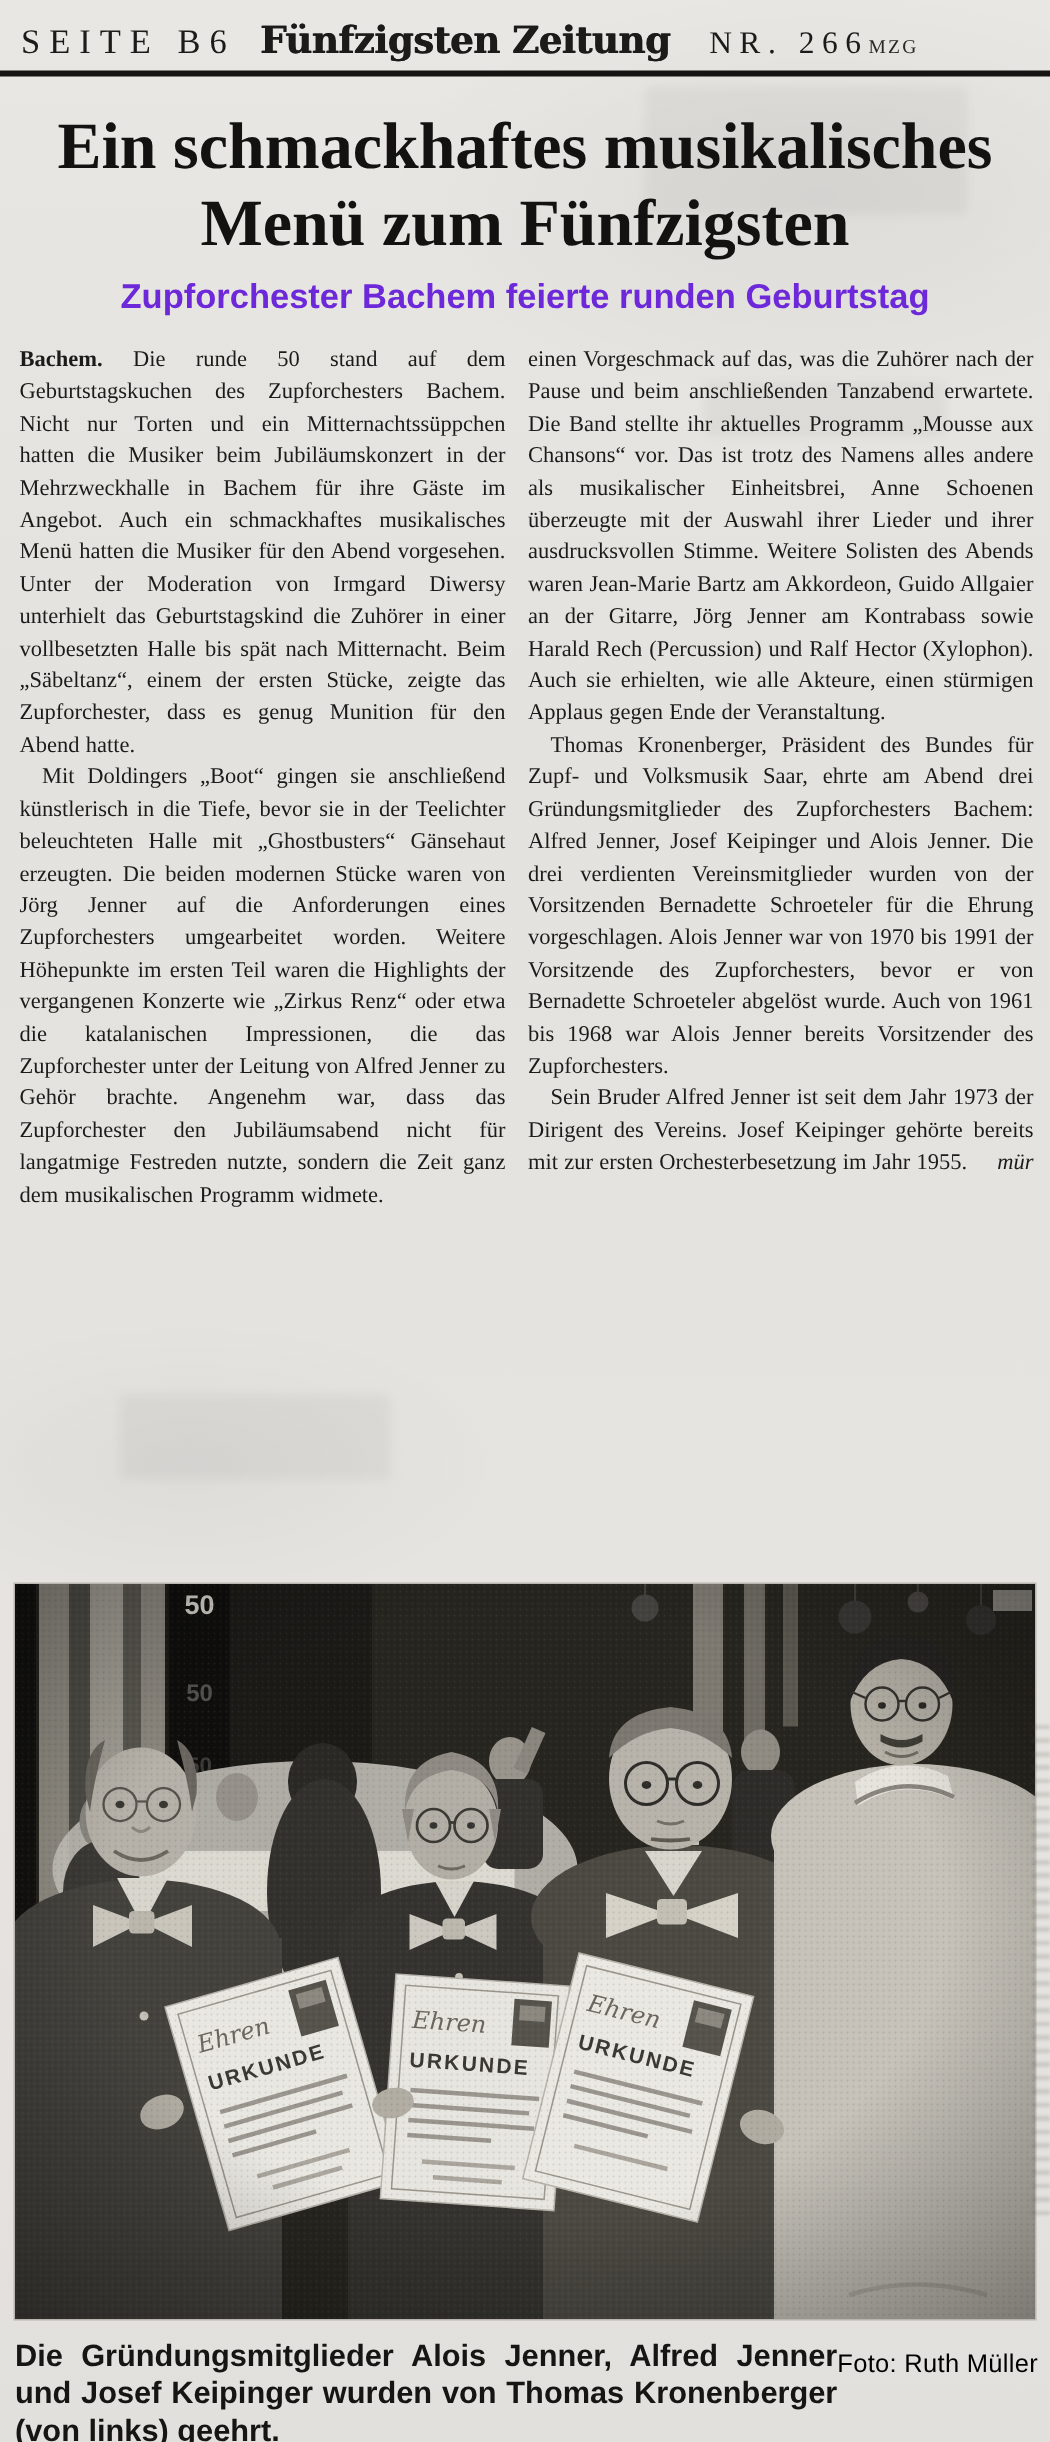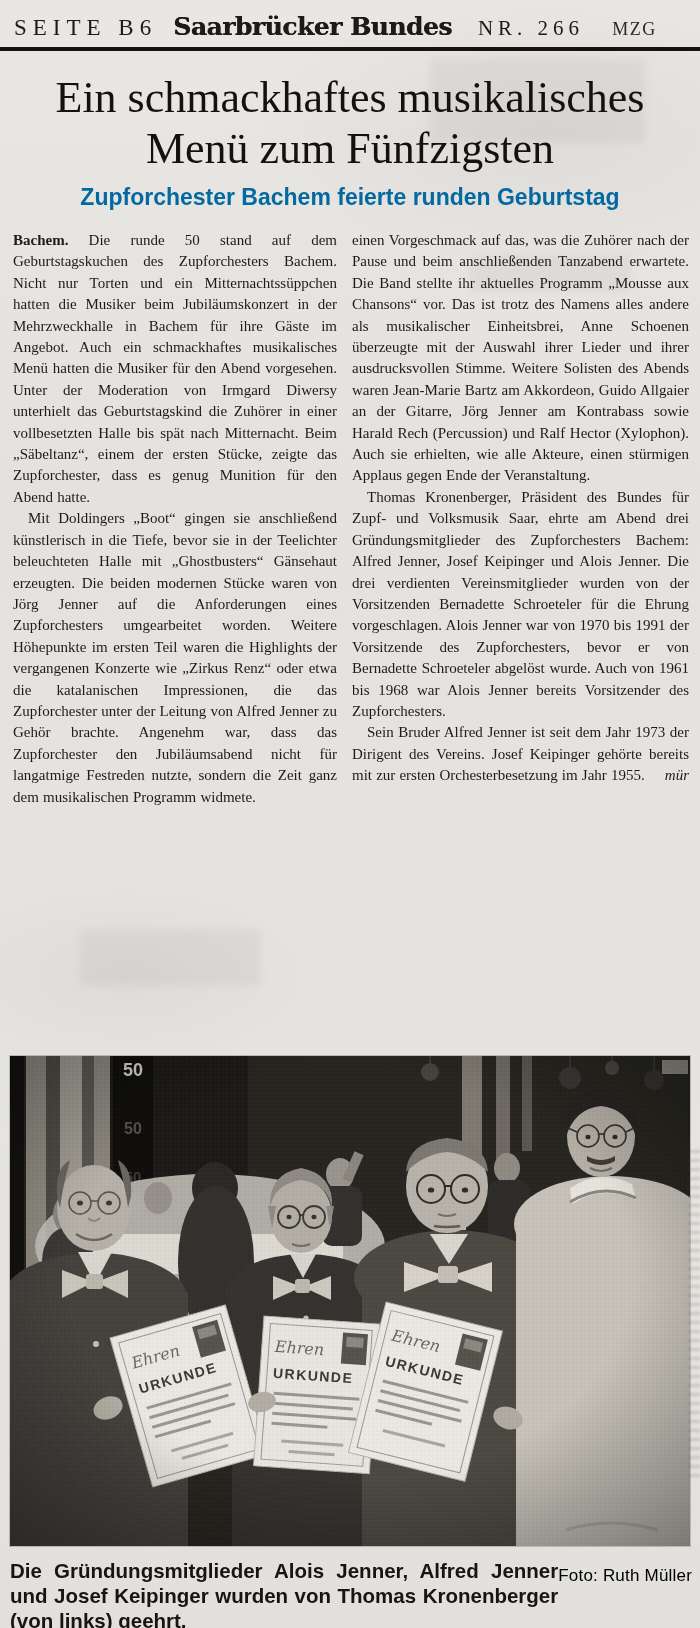--- a/index.html
+++ b/index.html
@@ -11,28 +11,28 @@
       linear-gradient(180deg,#e9e7e3 0%,#e4e2de 30%,#e6e4e0 70%,#e2e0dc 100%);
     font-family:"Liberation Serif",serif;color:#1c1b19;
   }
   .ghost{position:absolute;background:rgba(60,58,54,0.05);filter:blur(3px);border-radius:4px;}
 
   
   .paper-header{position:absolute;top:12px;left:14px;right:8px;display:flex;align-items:baseline;white-space:nowrap;}
   .page-label{font-size:23px;letter-spacing:6px;font-weight:400;}
   .masthead{font-size:25px;font-weight:bold;font-family:"DejaVu Serif",serif;letter-spacing:-0.5px;margin-left:16px;text-shadow:0.4px 0 0 #1c1b19;}
   .issue-label{font-size:21px;letter-spacing:5px;margin-left:26px;}
-  .edition-code{font-size:18px;letter-spacing:1.5px;margin-left:28px;color:#2a2926;}
+  .edition-code{font-size:13px;letter-spacing:1.5px;color:#2a2926;}
   .header-rule{position:absolute;top:47px;left:0;width:700px;height:4px;background:#151413;}
 
   
   .headline{position:absolute;top:72px;left:30px;width:640px;text-align:center;
-    font-family:"Liberation Serif",serif;font-weight:normal;font-size:44px;line-height:1.16;color:#131211;}
+    font-family:"Liberation Serif",serif;font-weight:bold;font-size:44px;line-height:1.16;color:#131211;}
   .subhead{position:absolute;top:184px;left:20px;width:660px;text-align:center;
-    font-family:"Liberation Sans",sans-serif;font-weight:bold;font-size:23px;color:#0369a1;}
+    font-family:"Liberation Sans",sans-serif;font-weight:bold;font-size:23px;color:#6d28d9;}
 
   
   .columns{position:absolute;top:230px;left:13px;width:676px;display:flex;gap:15px;}
   .col{font-size:15px;line-height:21.4px;text-align:justify;word-spacing:0.4px;hyphens:auto;-webkit-hyphens:auto;}
   .col-left{width:324px;}
   .col-right{width:337px;}
   .col p{margin:0;}
   .col p.indent{text-indent:15px;}
   .lead{font-weight:bold;}
   .signoff{float:right;font-style:italic;font-weight:500;}
@@ -52,21 +52,21 @@
 </style>
 </head>
 <body>
 
 <div class="ghost" style="top:58px;left:430px;width:215px;height:85px;"></div>
 <div class="ghost" style="top:255px;left:470px;width:160px;height:36px;"></div>
 <div class="ghost" style="top:930px;left:80px;width:180px;height:56px;"></div>
 
 <div class="paper-header">
   <span class="page-label">SEITE B6</span>
-  <span class="masthead">Saarbrücker Bundes</span>
+  <span class="masthead">Fünfzigsten Zeitung</span>
   <span class="issue-label">NR. 266</span>
   <span class="edition-code">MZG</span>
 </div>
 <div class="header-rule"></div>
 
 <div class="headline">Ein schmackhaftes musikalisches Menü zum Fünfzigsten</div>
 <div class="subhead">Zupforchester Bachem feierte runden Geburtstag</div>
 
 <div class="columns">
   <div class="col col-left">

